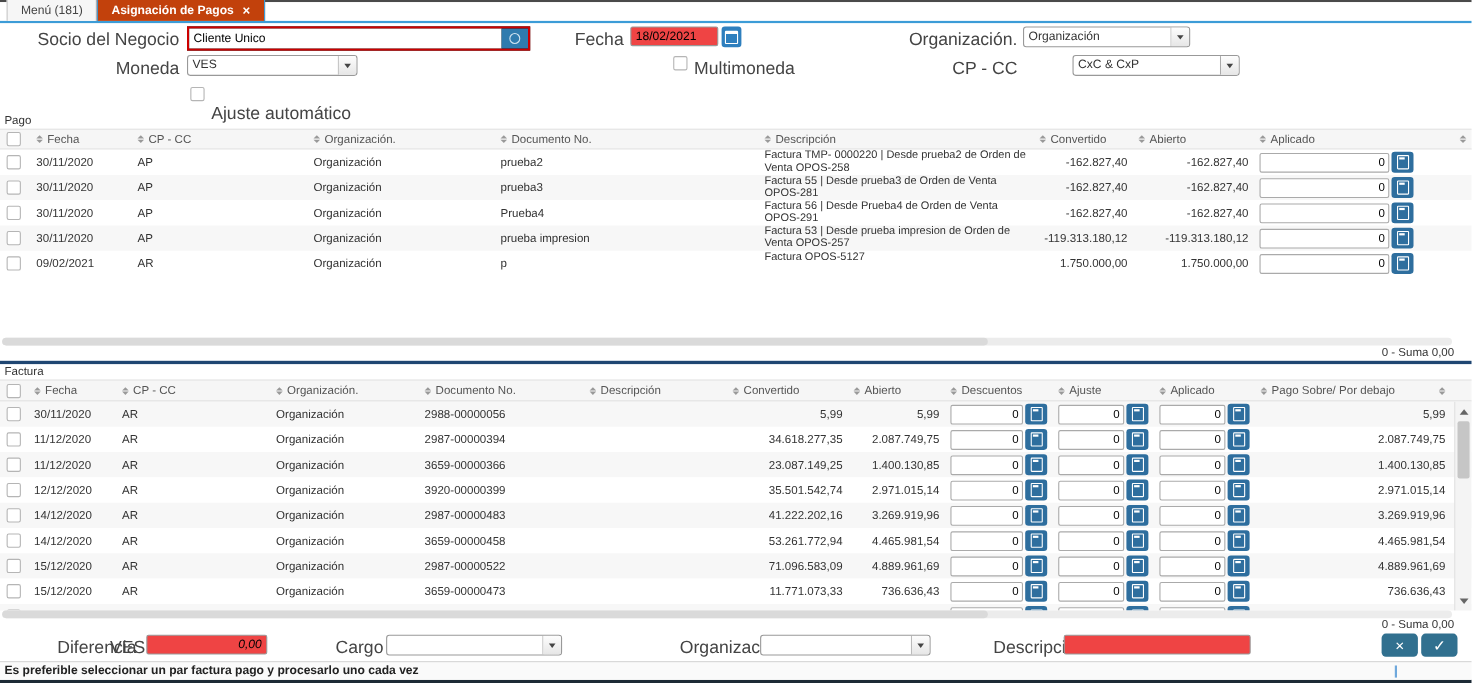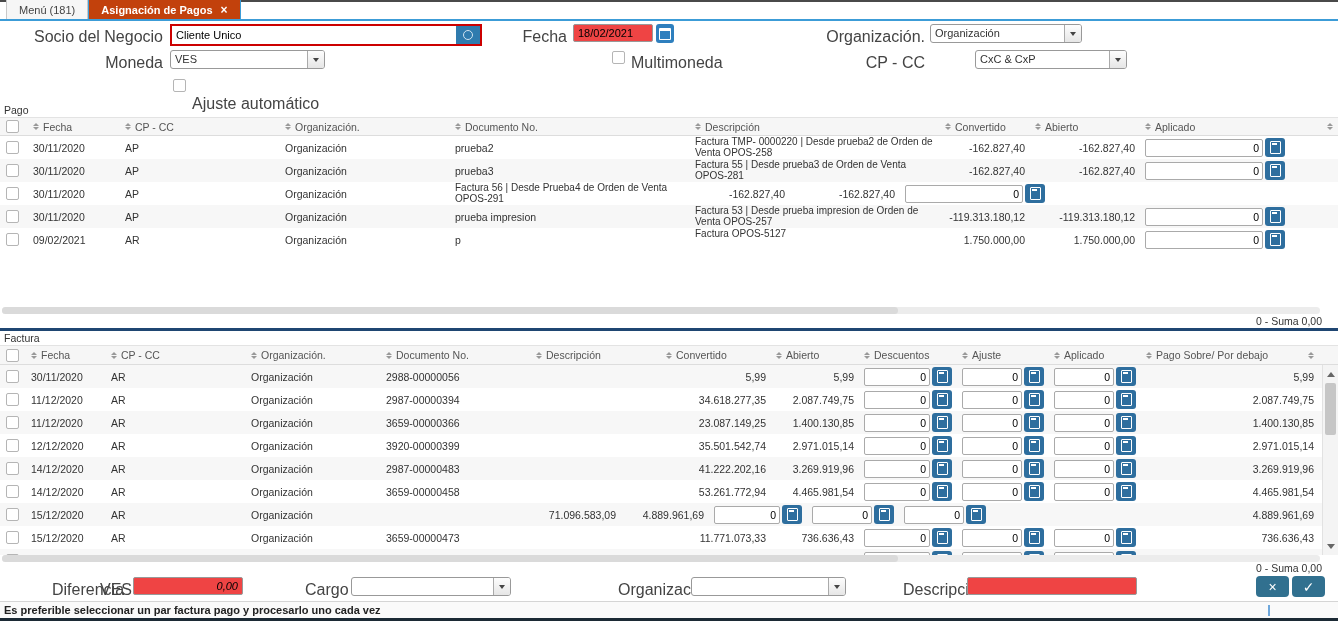--- a/index.html
+++ b/index.html
@@ -248,20 +248,21 @@
         </div>
         <div class="td p-tail"></div>
       </div>
       <div class="trow">
         <div class="td p-cb x-cb">
           <span class="checkbox"></span>
         </div>
         <div class="td p-fecha">30/11/2020</div>
         <div class="td p-cpcc">AP</div>
         <div class="td p-org">Organización</div>
+        <div class="td p-doc">Prueba4</div>
         <div class="td p-desc desc">Factura 56 | Desde Prueba4 de Orden de Venta OPOS-291</div>
         <div class="td p-conv num">-162.827,40</div>
         <div class="td p-abierto num">-162.827,40</div>
         <div class="td p-apl">
           <div class="inpgrp">
             <input class="amt" value="0" style="">
             <span class="calcbtn">
               <span class="calc-icon"></span>
             </span>
           </div>
@@ -630,20 +631,21 @@
           </div>
           <div class="td f-pagosobre num">4.465.981,54</div>
         </div>
         <div class="trow stripe">
           <div class="td f-cb x-cb">
             <span class="checkbox"></span>
           </div>
           <div class="td f-fecha">15/12/2020</div>
           <div class="td f-cpcc">AR</div>
           <div class="td f-org">Organización</div>
+          <div class="td f-doc">2987-00000522</div>
           <div class="td f-desc desc"></div>
           <div class="td f-conv num">71.096.583,09</div>
           <div class="td f-abierto num">4.889.961,69</div>
           <div class="td f-desct">
             <div class="inpgrp">
               <input class="amt" value="0" style="">
               <span class="calcbtn">
                 <span class="calc-icon"></span>
               </span>
             </div>

